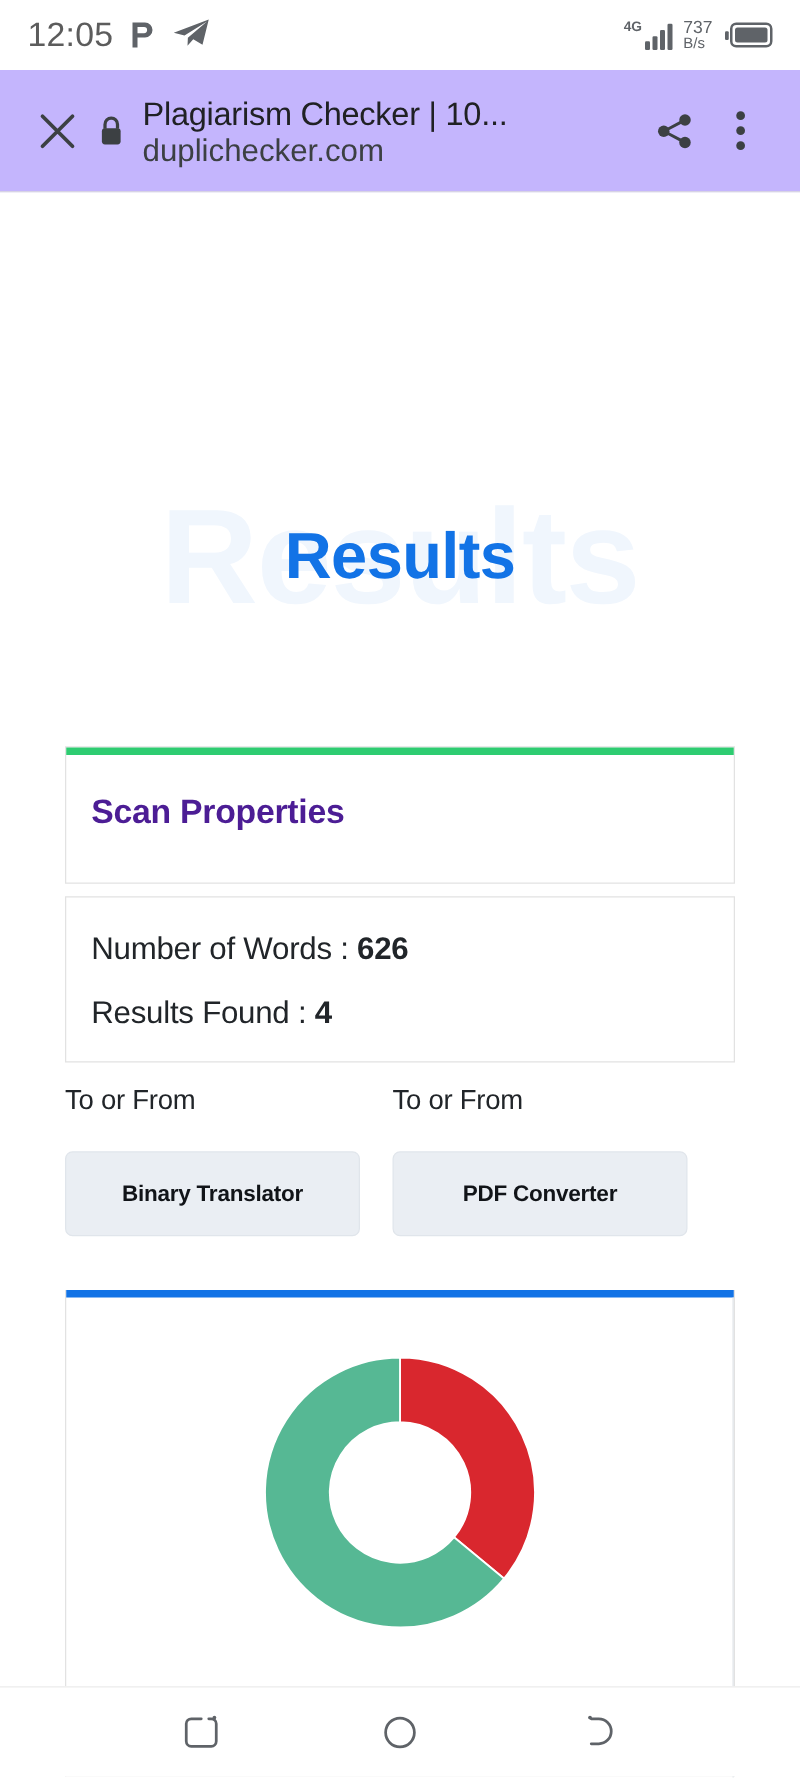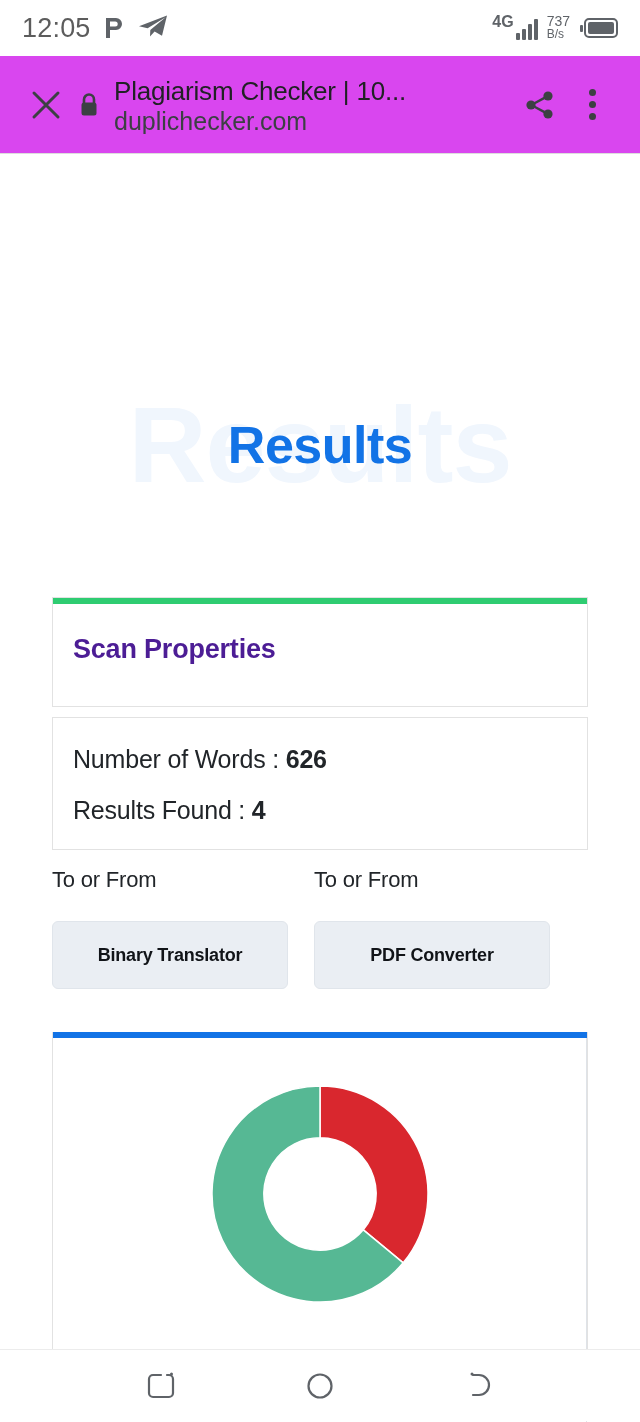--- a/index.html
+++ b/index.html
@@ -26,40 +26,40 @@
     color: #5f6368; font-family: "DejaVu Sans", sans-serif;
   }
   .icon-plane { display: block; }
   .sig-wrap { display: flex; align-items: flex-end; gap: 2px; }
   .sig-bars { display: flex; align-items: flex-end; gap: 2px; height: 22px; }
   .sig-bars i { width: 4px; background: #5f6368; display: block; border-radius: 1px; }
   .sig-bars i:nth-child(1) { height: 7px; }
   .sig-bars i:nth-child(2) { height: 11px; }
   .sig-bars i:nth-child(3) { height: 16px; }
   .sig-bars i:nth-child(4) { height: 21px; }
-  .fourg { font-size: 16px; font-weight: bold; line-height: 10px; color: #5f6368; }
+  .fourg { font-size: 11px; font-weight: bold; line-height: 10px; color: #5f6368; }
   .fourg-col { display:flex; flex-direction:column; justify-content:flex-start; height:23px;}
   .netspeed { display: flex; flex-direction: column; line-height: 13px;
               font-size: 14px; color: #5f6368; margin-left: 2px; }
   .netspeed .unit { font-size: 12px; }
   .battery { display: flex; align-items: center; gap: 1px; margin-left: 3px; }
   .battery .nub { width: 3px; height: 7px; background: #5f6368; border-radius: 1px; }
   .battery .shell {
     width: 34px; height: 20px; border: 2px solid #5f6368; border-radius: 5px;
     padding: 2px; display: flex; align-items: center;
   }
   .battery .fill { width: 100%; height: 100%; background: #5f6368; border-radius: 2px; }
 
   
   .browser-bar {
     height: 98px; width: 640px;
     display: flex; align-items: center;
     padding: 0 22px 0 24px;
     border-bottom: 1px solid #dddddd;
-    background: #d946ef;
+    background: #c4b5fd;
   }
   .close-btn { width: 44px; height: 44px; display: flex; align-items: center;
                justify-content: center; flex: none; }
   .lock-wrap { width: 42px; display: flex; justify-content: center; flex: none; }
   .title-block { margin-left: 4px; flex: 1; min-width: 0; overflow: hidden; }
   .page-title {
     font-size: 26px; color: #202124; white-space: nowrap;
     overflow: hidden; line-height: 32px; letter-spacing: -.2px;
   }
   .page-host { font-size: 25px; color: #3c4043; line-height: 26px; margin-top: 1px; }

